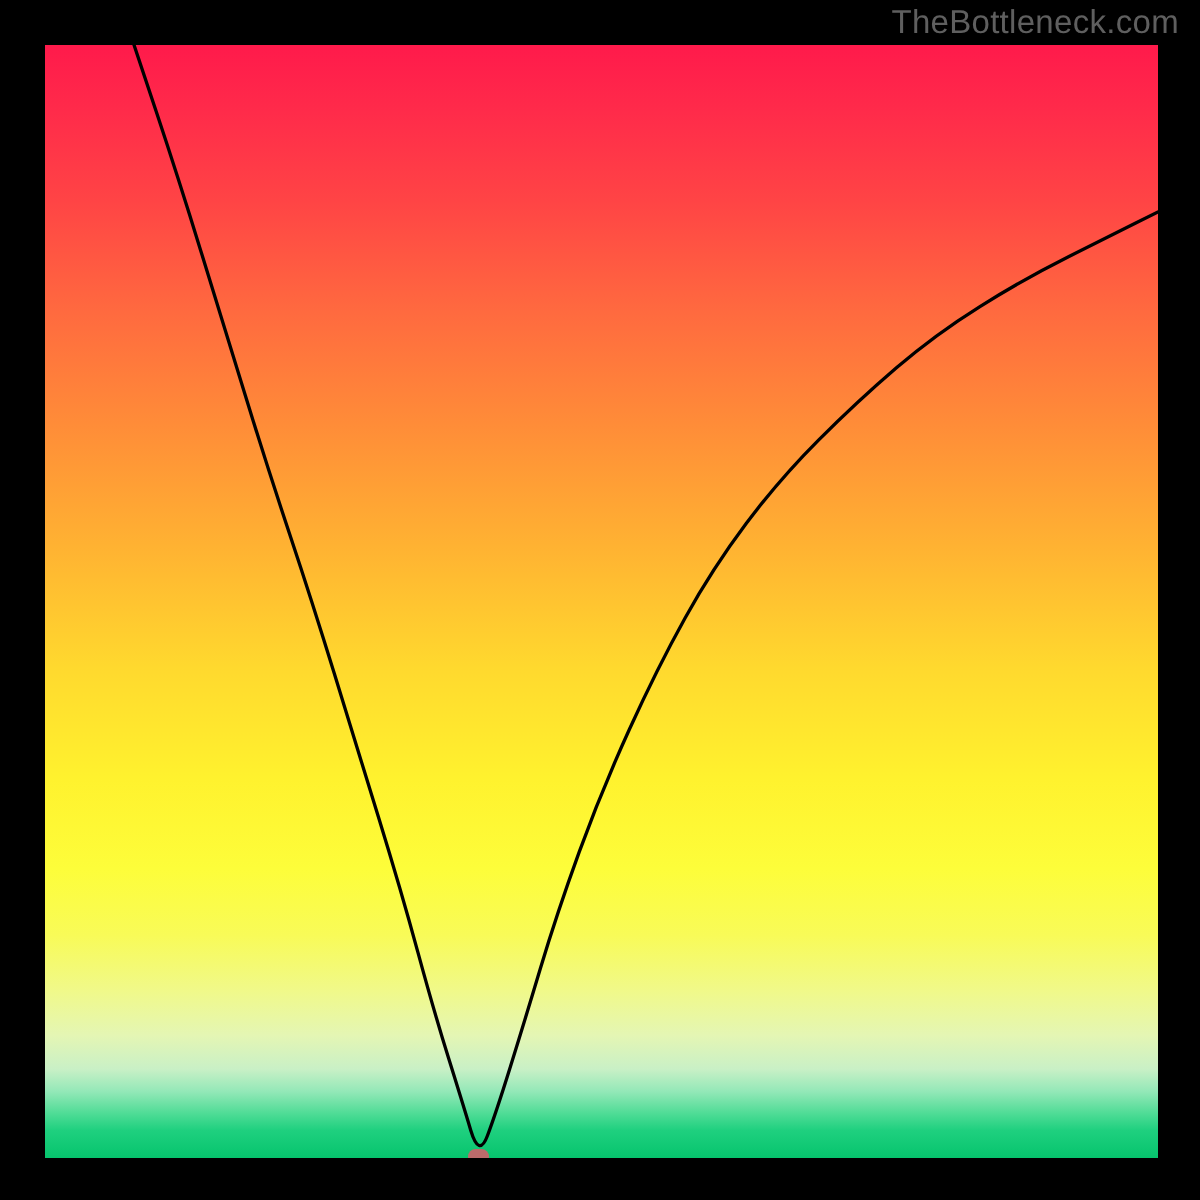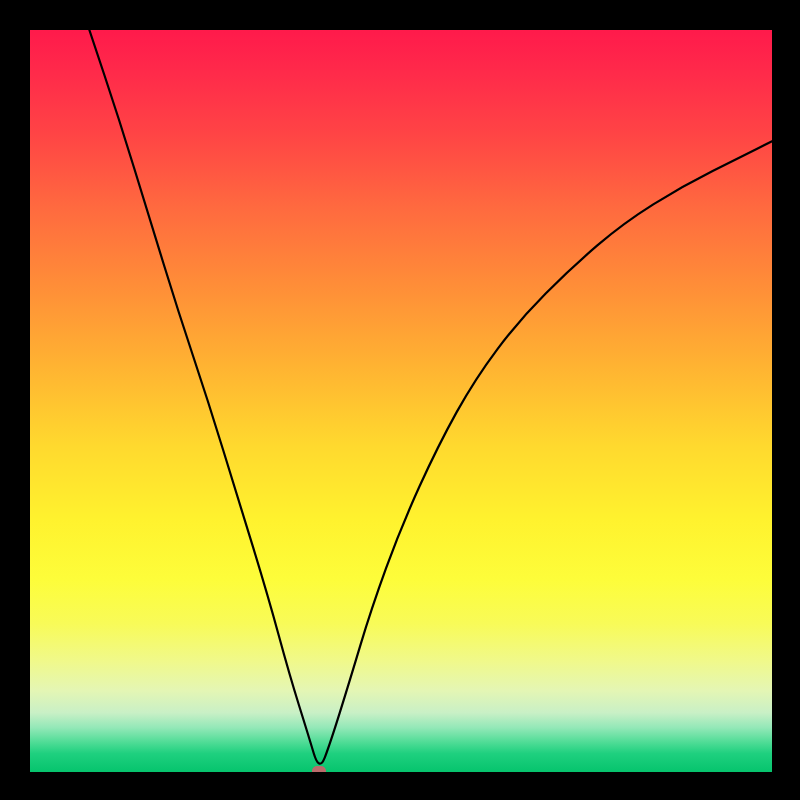--- a/index.html
+++ b/index.html
@@ -77,20 +77,21 @@
     border-radius: 5px;
     left: calc(39% - 7px);
     bottom: -1px;
     z-index: 3;
   }
 </style>
 </head>
 <body>
 
 <div class="frame">
+  <div class="watermark">TheBottleneck.com</div>
 
   <div class="plot-area">
     <div class="gradient"></div>
 
     <svg class="curve" viewBox="0 0 742 742" preserveAspectRatio="none">
       <path id="curve-path" d="M 59.36 0 Q 59.36 0 74.19999999999999 44.51999999999998 Q 89.03999999999999 89.03999999999996 103.88 137.26999999999998 Q 118.72 185.5 133.56 233.73 Q 148.4 281.96 163.24 326.48 Q 178.07999999999998 371 192.92000000000002 419.23 Q 207.76000000000002 467.46 222.60000000000002 515.69 Q 237.44 563.9200000000001 248.57 604.73 Q 259.7 645.54 268.975 675.22 Q 278.25 704.9 283.815 723.45 Q 289.38 742 294.94500000000005 727.1600000000001 Q 300.51000000000005 712.32 309.785 682.6400000000001 Q 319.06 652.96 330.19 615.86 Q 341.32 578.76 356.15999999999997 537.95 Q 371 497.14 389.55 456.33 Q 408.1 415.52 426.65 382.13 Q 445.2 348.73999999999995 467.46000000000004 319.05999999999995 Q 489.72 289.38 515.69 263.40999999999997 Q 541.66 237.43999999999994 567.63 215.17999999999995 Q 593.6 192.91999999999996 623.28 174.36999999999995 Q 652.96 155.81999999999994 682.64 140.97999999999996 Q 712.3199999999999 126.13999999999999 727.16 118.72000000000003 T 742 111.30000000000007" fill="none" stroke="#000000" stroke-width="2.2" stroke-linecap="round" stroke-linejoin="round"></path>
     </svg>
 
     <div class="dot" id="min-dot" style="left: 282.38px; bottom: -4px; background: rgb(187, 107, 107);"></div>
   </div>

